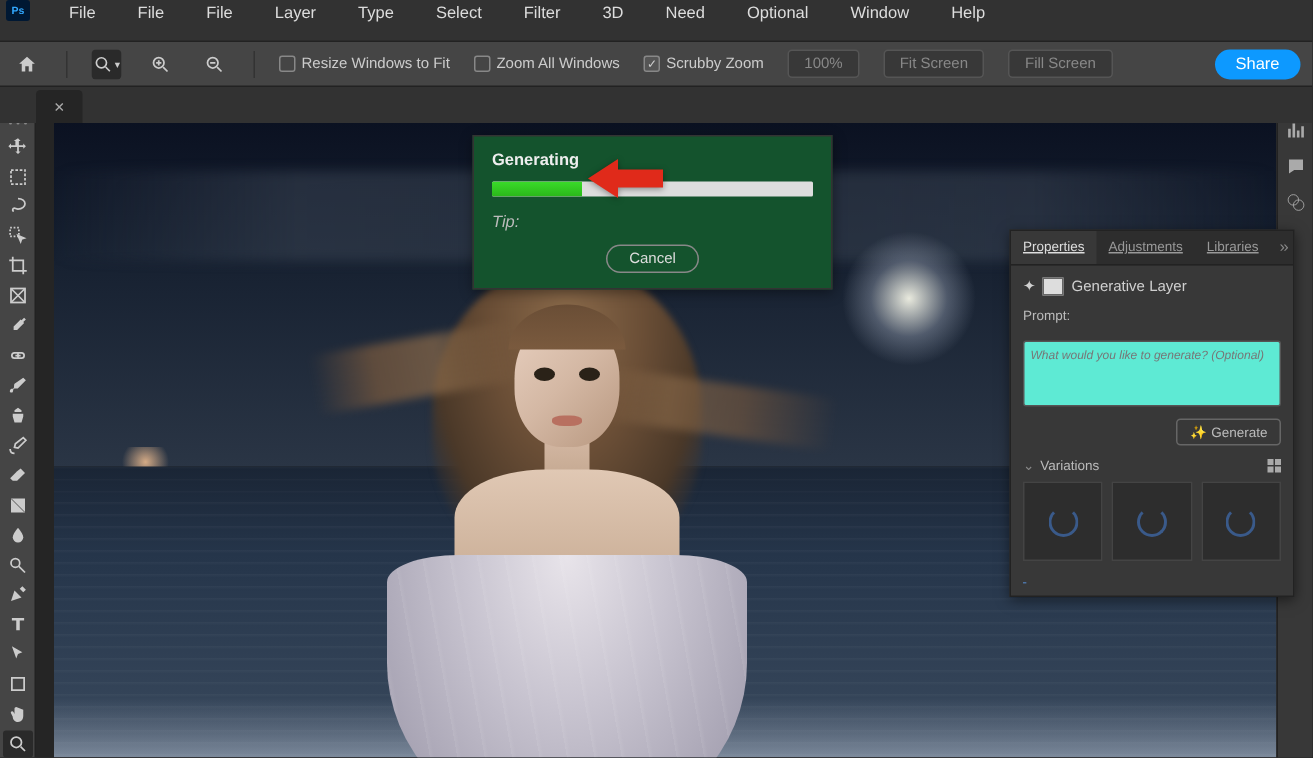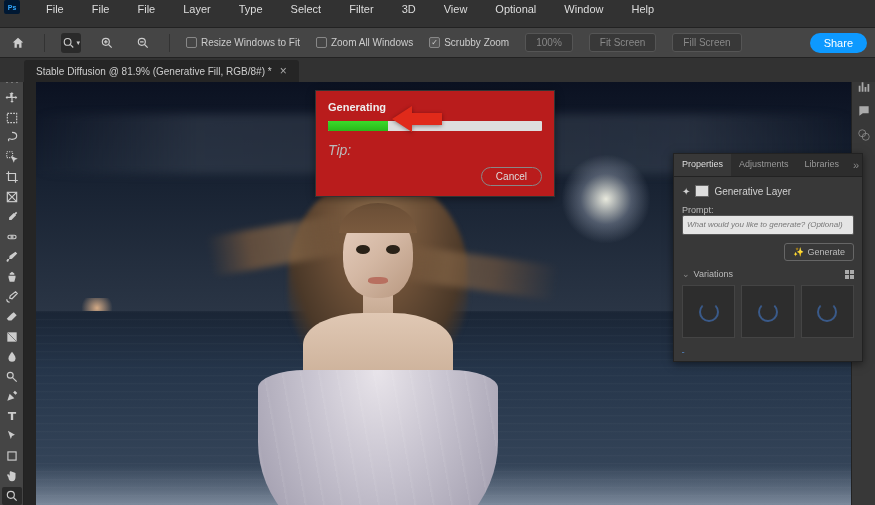--- a/index.html
+++ b/index.html
@@ -63,41 +63,41 @@
   .neck { position: absolute; top: 155px; left: 50%; transform: translateX(-50%); width: 30px; height: 30px; background: linear-gradient(180deg, #d4b8a4 0%, #c4a890 100%); }
   .shoulders { position: absolute; top: 178px; left: 50%; transform: translateX(-50%); width: 150px; height: 80px; background: linear-gradient(180deg, #e0c8b4 0%, #c8ac94 100%); border-radius: 40% 40% 10% 10%; }
   .dress { position: absolute; top: 235px; left: 50%; transform: translateX(-50%); width: 240px; height: 180px; background: radial-gradient(ellipse at 50% 0%, #e8e4ea 0%, #c8c4d0 40%, #a8a4b4 80%); border-radius: 20% 20% 45% 45% / 10% 10% 60% 60%; }
   .dress::after { content: ""; position: absolute; inset: 0; background: repeating-linear-gradient(80deg, rgba(255,255,255,0.08) 0px, transparent 3px, transparent 18px); border-radius: inherit; }
   
   
   .right-strip { width: 24px; background: #383838; border-left: 1px solid #222; display: flex; flex-direction: column; align-items: center; padding-top: 6px; gap: 10px; z-index: 2; position: relative; }
   .strip-icon { width: 16px; height: 14px; color: #aaa; }
   
   
-  .dialog { position: absolute; top: 90px; left: 315px; width: 240px; background: #b91c1c; border: 1px solid #333; padding: 10px 12px 10px; z-index: 10; box-shadow: 0 2px 8px rgba(0,0,0,0.4); }
+  .dialog { position: absolute; top: 90px; left: 315px; width: 240px; background: #14532d; border: 1px solid #333; padding: 10px 12px 10px; z-index: 10; box-shadow: 0 2px 8px rgba(0,0,0,0.4); }
   .dialog-title { font-weight: 600; color: #eee; margin-bottom: 8px; font-size: 11px; }
   .progress-track { height: 10px; background: #ddd; border-radius: 1px; overflow: hidden; position: relative; margin-bottom: 10px; }
   .progress-fill { height: 100%; background: linear-gradient(180deg, #3adb2a 0%, #2ab81a 100%); width: 28%; }
   .red-arrow { position: absolute; top: 106px; left: 392px; z-index: 11; filter: drop-shadow(0 1px 2px rgba(0,0,0,0.4)); }
-  .tip-row { display: flex; gap: 6px; color: #ccc; font-size: 14px; line-height: 1.3; margin-bottom: 8px; }
+  .tip-row { display: flex; gap: 6px; color: #ccc; font-size: 11px; line-height: 1.3; margin-bottom: 8px; }
   .tip-label { font-style: italic; color: #bbb; }
-  .dialog-actions { display: flex; justify-content: flex-end; }
+  .dialog-actions { display: flex; justify-content: center; }
   .dialog-btn { padding: 3px 14px; border: 1px solid #888; border-radius: 10px; background: transparent; color: #ddd; font-size: 10px; }
   
   
   .props-panel { position: absolute; top: 153px; right: 12px; width: 190px; background: #383838; border: 1px solid #222; z-index: 8; box-shadow: 0 2px 8px rgba(0,0,0,0.5); }
   .props-tabs { display: flex; background: #2d2d2d; border-bottom: 1px solid #222; }
-  .props-tab { padding: 5px 8px; font-size: 9px; color: #999; }
+  .props-tab { padding: 5px 8px; font-size: 9px; color: #999; text-decoration: underline; }
   .props-tab.active { background: #383838; color: #ddd; }
   .props-tabs .chev { margin-left: auto; padding: 5px 6px; color: #888; }
   .props-body { padding: 8px; }
   .layer-row { display: flex; align-items: center; gap: 5px; margin-bottom: 8px; font-size: 10px; }
   .layer-thumb { width: 14px; height: 12px; background: #ddd; border: 1px solid #666; }
-  .prompt-label { font-size: 9px; color: #bbb; margin-bottom: 0; }
-  .prompt-input { width: 100%; height: 20px; background: #e5e5e5; border: 1px solid #555; border-radius: 2px; padding: 4px; font-size: 8px; color: #777; font-style: italic; }
+  .prompt-label { font-size: 9px; color: #bbb; margin-bottom: 12px; }
+  .prompt-input { width: 100%; height: 44px; background: #5eead4; border: 1px solid #555; border-radius: 2px; padding: 4px; font-size: 8px; color: #777; font-style: italic; }
   .gen-btn-row { display: flex; justify-content: flex-end; margin: 8px 0; }
   .gen-btn { padding: 3px 8px; border: 1px solid #666; border-radius: 3px; background: transparent; color: #bbb; font-size: 9px; display: flex; align-items: center; gap: 3px; }
   .variations-row { display: flex; align-items: center; justify-content: space-between; font-size: 9px; color: #bbb; margin: 6px 0 6px; }
   .var-chev { color: #888; margin-right: 4px; }
   .grid-icon { display: grid; grid-template-columns: 4px 4px; grid-template-rows: 4px 4px; gap: 1px; }
   .grid-icon span { background: #aaa; }
   .var-thumbs { display: flex; gap: 6px; margin-bottom: 6px; }
   .var-thumb { flex: 1; aspect-ratio: 1; background: #2d2d2d; border: 1px solid #444; display: flex; align-items: center; justify-content: center; }
   .spinner { width: 20px; height: 20px; border: 2px solid #3a5a8a; border-top-color: transparent; border-radius: 50%; }
   .link-text { font-size: 8px; color: #5a9aea; text-decoration: underline; opacity: 0.6; }
@@ -108,21 +108,21 @@
 <div class="menubar">
   <div class="ps-logo">Ps</div>
   <div class="menu-item">File</div>
   <div class="menu-item">File</div>
   <div class="menu-item">File</div>
   <div class="menu-item">Layer</div>
   <div class="menu-item">Type</div>
   <div class="menu-item">Select</div>
   <div class="menu-item">Filter</div>
   <div class="menu-item">3D</div>
-  <div class="menu-item">View</div>
+  <div class="menu-item">Need</div>
   <div class="menu-item">Optional</div>
   <div class="menu-item">Window</div>
   <div class="menu-item">Help</div>
 </div>
 
 <div class="optionsbar">
   <div class="opt-icon">
       <svg viewBox="0 0 24 24" fill="currentColor" width="14" height="14">
         <path d="M12 3l9 8h-3v9h-4v-6h-4v6H6v-9H3z"></path>
       </svg>
@@ -161,21 +161,20 @@
       <span>Scrubby Zoom</span>
     </label>
   <div class="opt-btn">100%</div>
   <div class="opt-btn">Fit Screen</div>
   <div class="opt-btn">Fill Screen</div>
   <div class="share-btn">Share</div>
 </div>
 
 <div class="doctab-bar">
   <div class="doctab">
-    <span>Stable Diffusion @ 81.9% (Generative Fill, RGB/8#) *</span>
     <span class="close">×</span>
   </div>
 </div>
 
 <div class="main">
 
   <div class="toolbox">
     <div class="tool-dots">
         <span></span>
         <span></span>

